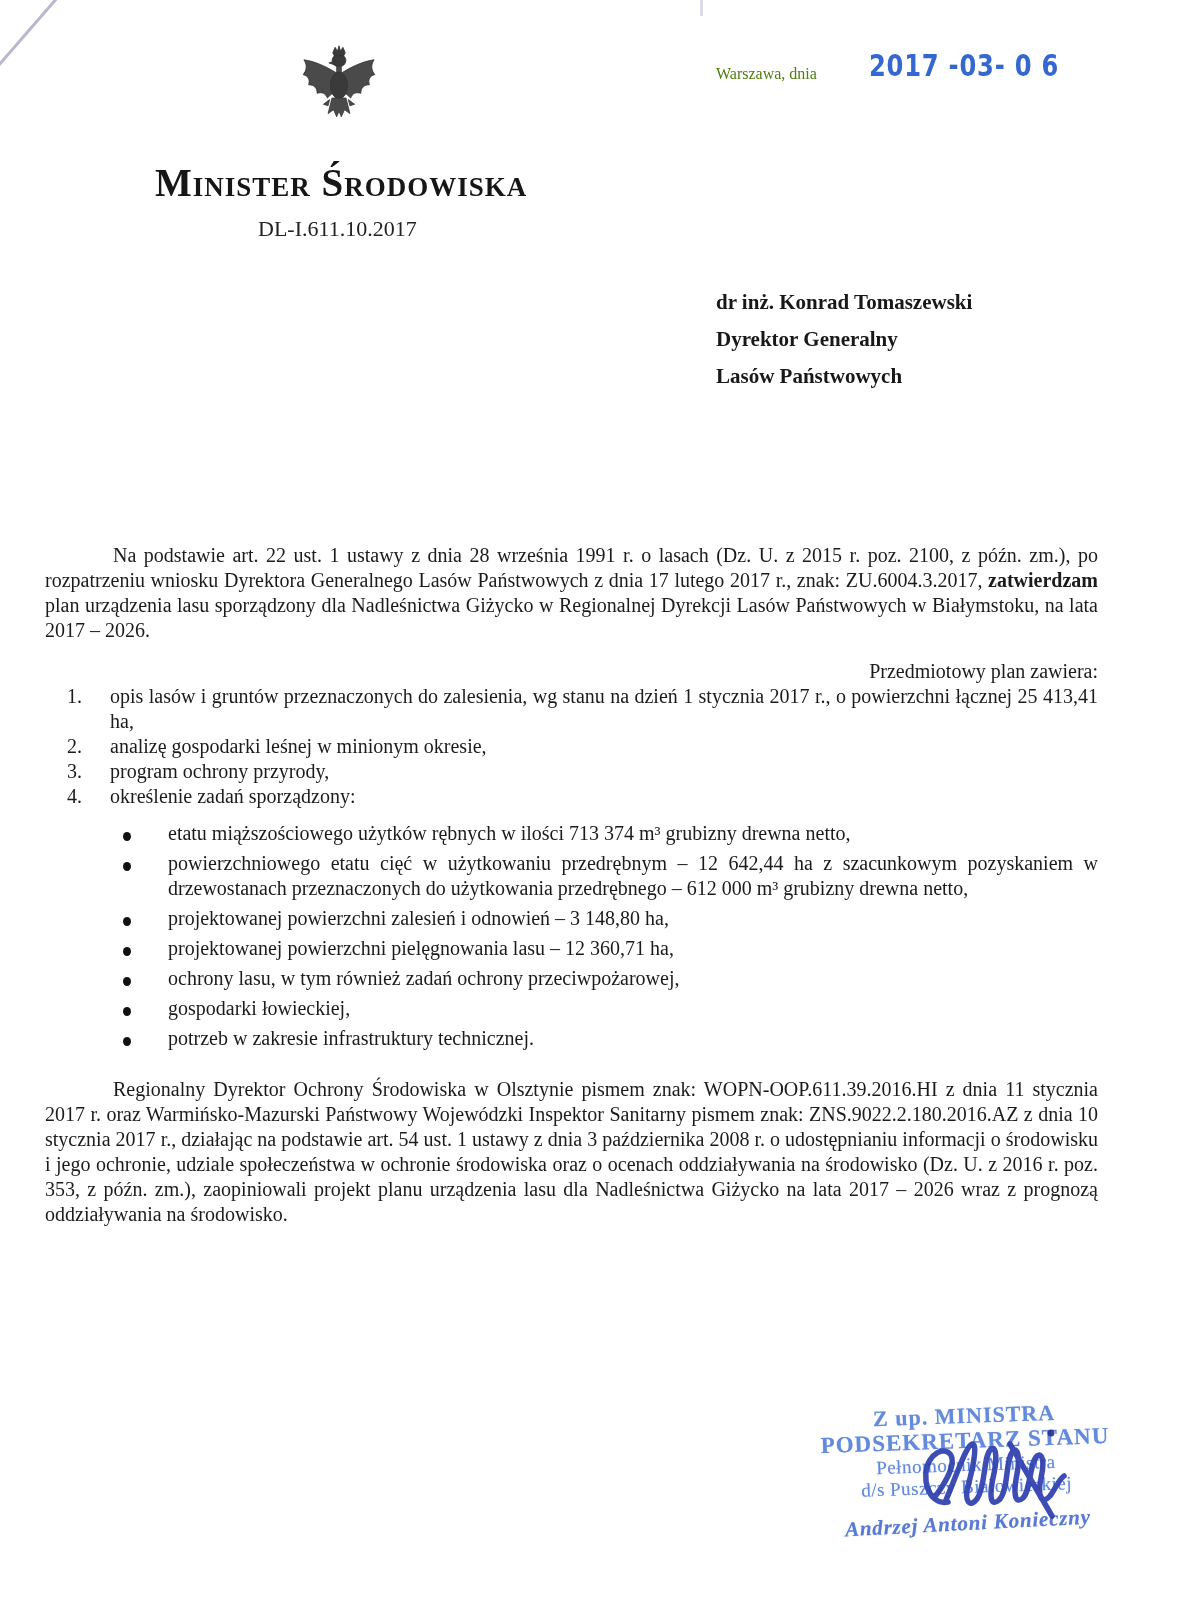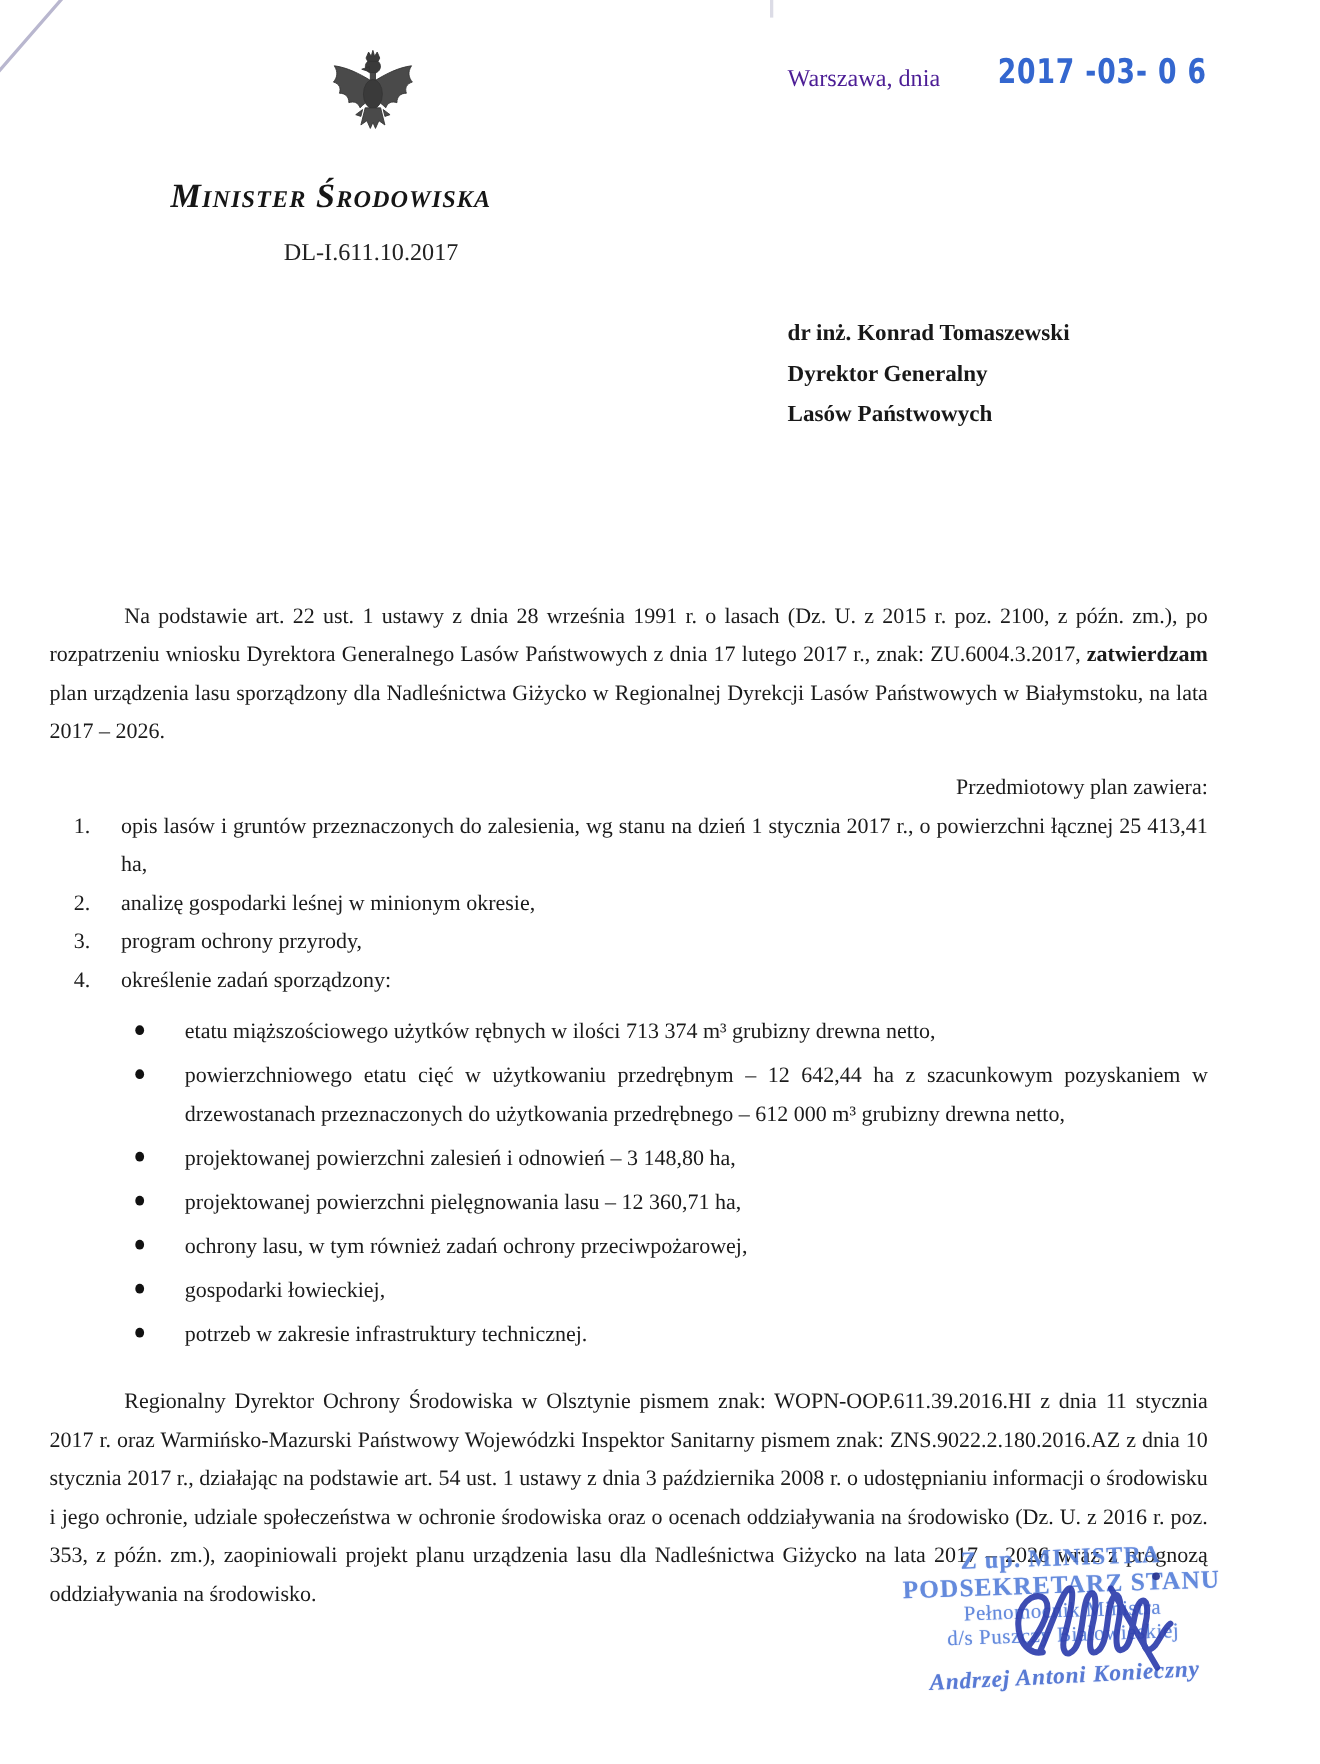--- a/index.html
+++ b/index.html
@@ -19,47 +19,47 @@
     border-radius:2px;
   }
   .scan-smudge{
     position:absolute;left:700px;top:0;width:3px;height:16px;
     background:#dcdce6;
   }
   
   .emblem{position:absolute;left:300px;top:44px;width:78px;height:94px;}
   .minister-title{
     position:absolute;left:155px;top:160px;
-    font-size:31px;font-weight:bold;letter-spacing:1px;
-    font-variant:small-caps;white-space:nowrap;color:#161616;font-style:italic;
+    font-size:39px;font-weight:bold;letter-spacing:1px;
+    font-variant:small-caps;white-space:nowrap;color:#161616;
   }
   .ref-number{
     position:absolute;left:258px;top:216px;
     font-size:22px;color:#222;
   }
   .date-line{
     position:absolute;left:716px;top:50px;white-space:nowrap;
   }
-  .date-label{font-size:22px;color:#4c1d95;}
+  .date-label{font-size:16px;color:#4d7c0f;}
   .date-stamp{
     display:inline-block;margin-left:48px;
     font-family:"DejaVu Sans","Liberation Sans",sans-serif;
     font-weight:bold;font-size:31px;letter-spacing:1px;
     transform:scaleX(0.78);transform-origin:left center;
     position:relative;top:-3px;
   }
   
   .addressee{
     position:absolute;left:716px;top:284px;
     font-size:21px;font-weight:bold;line-height:37px;color:#181818;
   }
   
   .body-text{
     position:absolute;left:45px;top:543px;width:1053px;
-    font-size:20px;line-height:35px;color:#1b1b1b;
+    font-size:20px;line-height:25px;color:#1b1b1b;
   }
   .para{text-align:justify;margin:0;}
   .para .indent{display:inline-block;width:68px;}
   .list-intro{margin:16px 0 0 65px;text-align:right;}
   .num-item{position:relative;padding-left:65px;text-align:justify;}
   .num-marker{position:absolute;left:22px;top:0;}
   .bullet-list{margin-top:12px;}
   .bullet-item{position:relative;padding-left:123px;text-align:justify;margin-bottom:5px;font-family:Liberation Serif, serif;}
   .bullet-dot{
     position:absolute;left:78px;top:11px;width:8px;height:9px;

